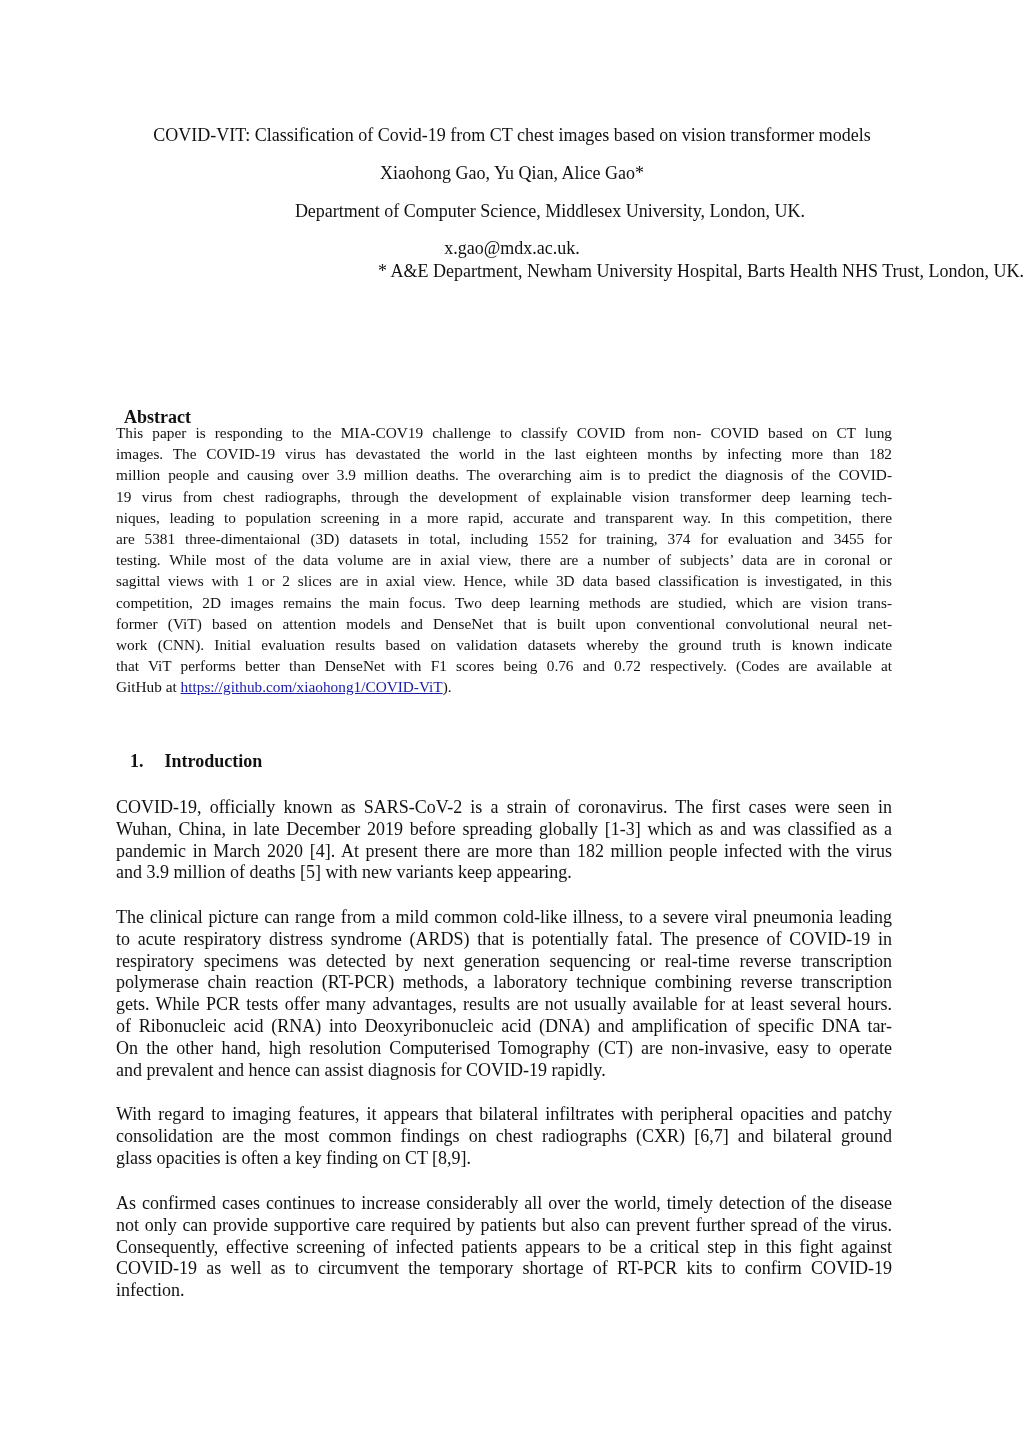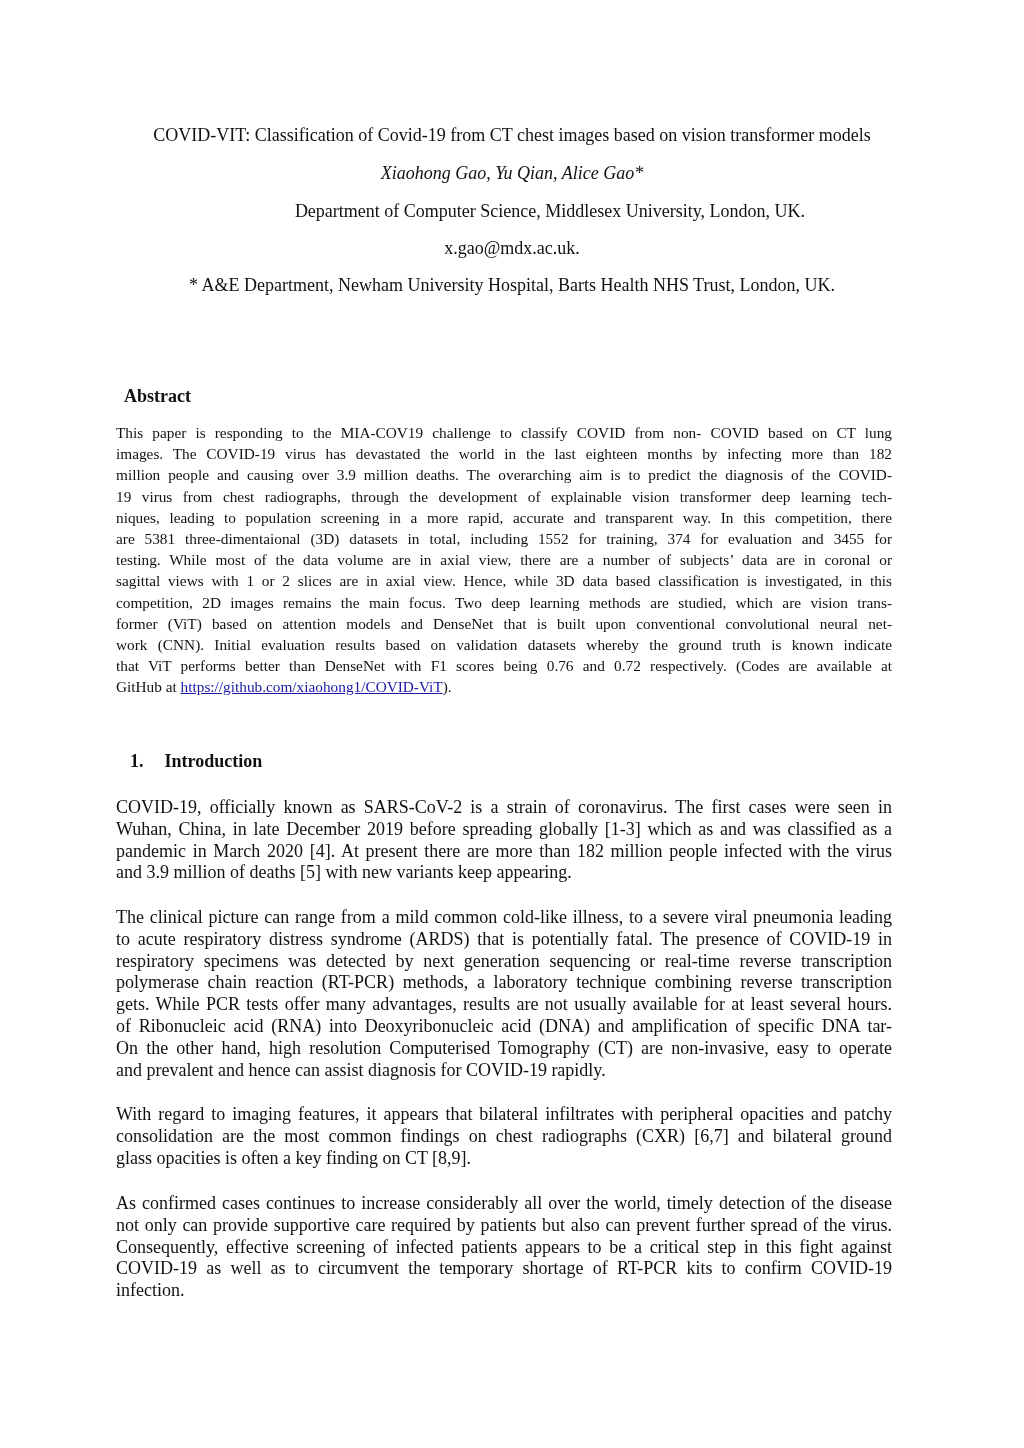--- a/index.html
+++ b/index.html
@@ -14,26 +14,26 @@
   .body-line { display: block; font-size: 18px; line-height: 21.8px; height: 21.8px; text-align: justify; text-align-last: justify; white-space: nowrap; }
   .body-line.last { text-align-last: left; }
   .link { color: #1a1aa6; text-decoration: underline; }
 </style>
 </head>
 <body>
 
 <div class="page">
 
   <div class="center-line" style="top:124px;">COVID-VIT: Classification of Covid-19 from CT chest images based on vision transformer models</div>
-  <div class="center-line" style="top:162px;font-style:italic;">Xiaohong Gao, Yu Qian, Alice Gao*</div>
+  <div class="center-line" style="top:162px;">Xiaohong Gao, Yu Qian, Alice Gao*</div>
   <div class="center-line" style="top:200px;padding-left:38px;">Department of Computer Science, Middlesex University, London, UK.</div>
   <div class="center-line" style="top:237px;">x.gao@mdx.ac.uk.</div>
-  <div class="center-line" style="top:274px;">* A&amp;E Department, Newham University Hospital, Barts Health NHS Trust, London, UK.</div>
+  <div class="center-line" style="top:260px;text-align:right;">* A&amp;E Department, Newham University Hospital, Barts Health NHS Trust, London, UK.</div>
 
-  <div class="heading" style="top:385px;">Abstract</div>
+  <div class="heading" style="top:406px;">Abstract</div>
   <div class="block" style="top:422px;">
     <span class="abs-line">This paper is responding to the MIA-COV19 challenge to classify COVID from non- COVID based on CT lung</span>
     <span class="abs-line">images. The COVID-19 virus has devastated the world in the last eighteen months by infecting more than 182</span>
     <span class="abs-line">million people and causing over 3.9 million deaths. The overarching aim is to predict the diagnosis of the COVID-</span>
     <span class="abs-line">19 virus from chest radiographs, through the development of explainable vision transformer deep learning tech-</span>
     <span class="abs-line">niques, leading to population screening in a more rapid, accurate and transparent way. In this competition, there</span>
     <span class="abs-line">are 5381 three-dimentaional (3D) datasets in total, including 1552 for training, 374 for evaluation and 3455 for</span>
     <span class="abs-line">testing. While most of the data volume are in axial view, there are a number of subjects’ data are in coronal or</span>
     <span class="abs-line">sagittal views with 1 or 2 slices are in axial view. Hence, while 3D data based classification is investigated, in this</span>
     <span class="abs-line">competition, 2D images remains the main focus. Two deep learning methods are studied, which are vision trans-</span>

